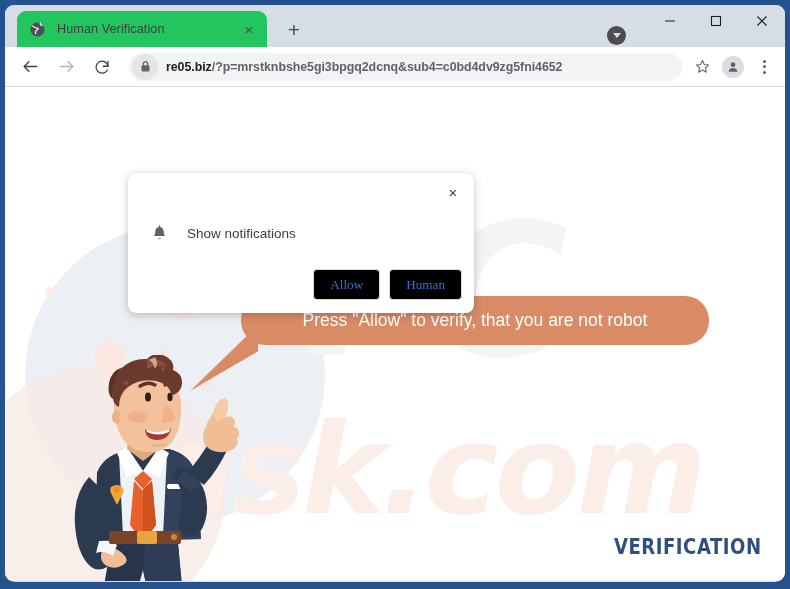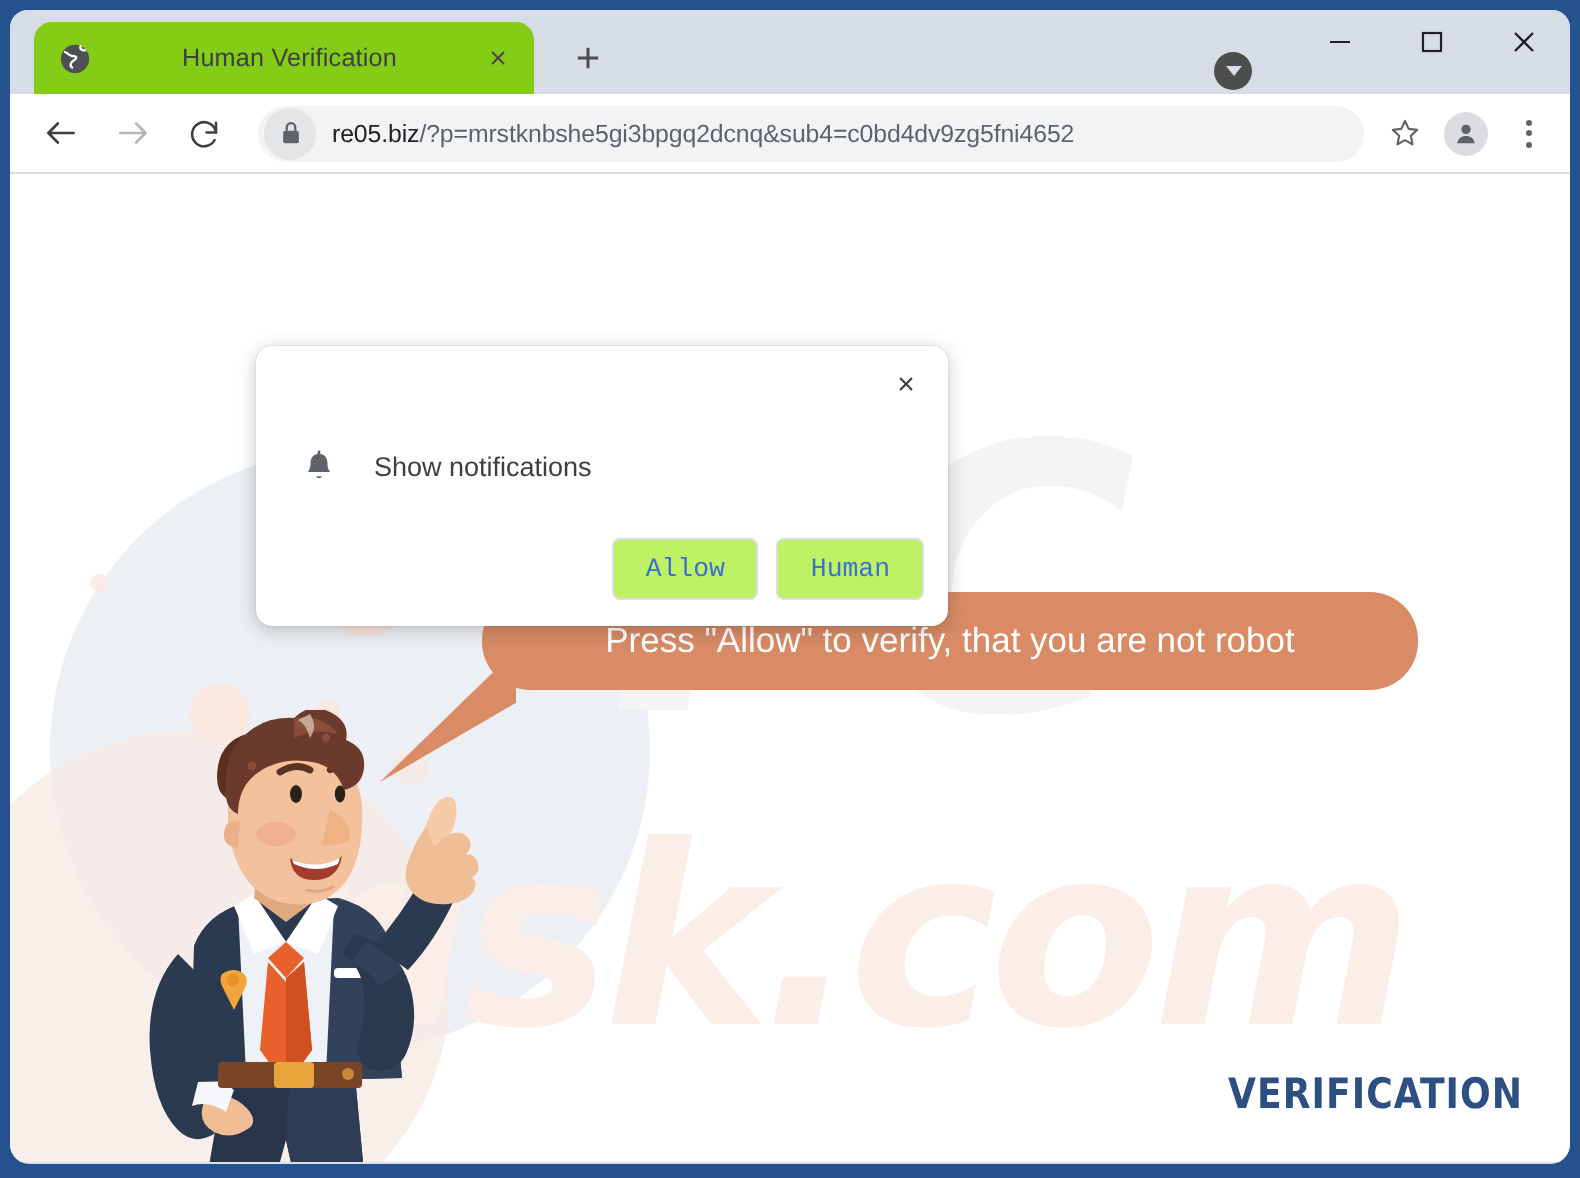--- a/index.html
+++ b/index.html
@@ -27,25 +27,24 @@
 
   
   .tabstrip {
     position: relative;
     height: 42px;
     background: #d7dde4;
   }
   .tab {
     position: absolute; left: 12px; top: 6px;
     width: 250px; height: 36px;
-    background: #84cc16;
+    background: #22c55e;
     border-radius: 9px 9px 0 0;
     display: flex; align-items: center;
     padding: 0 8px 0 12px;
-    gap: 34px;
   }
   .tab-favicon {
     width: 17px; height: 17px;
     flex: 0 0 17px;
     margin-right: 11px;
     position: relative;
   }
   .tab-favicon svg { display: block; }
   .tab-title {
     flex: 1 1 auto;
@@ -89,20 +88,21 @@
   }
   .wc svg { display: block; }
 
   
   .toolbar {
     height: 40px;
     background: #ffffff;
     display: flex; align-items: center;
     padding: 0 6px 0 10px;
     border-bottom: 1px solid #dadce0;
+    font-weight: bold;
   }
   .navbtn {
     width: 30px; height: 30px; flex: 0 0 30px;
     display: flex; align-items: center; justify-content: center;
     margin-right: 6px;
   }
   .navbtn.disabled { opacity: .38; }
   .omnibox {
     flex: 1 1 auto; height: 28px;
     background: #f1f3f4;
@@ -266,26 +266,26 @@
     font-size: 13.5px; color: #3c4043;
   }
   .perm-actions {
     position: absolute;
     right: 12px; bottom: 13px;
     display: flex; gap: 9px;
   }
   .perm-btn {
     min-width: 66px; height: 31px;
     padding: 0 16px;
-    background: #bef264;
+    background: #000000;
     border: 1px solid #dadce0;
     border-radius: 4px;
     color: #3b6fd4;
     font-size: 13.2px;
-    font-family: Liberation Mono, monospace;
+    font-family: Liberation Serif, serif;
     display: flex; align-items: center; justify-content: center;
     cursor: pointer;
   }
 </style>
 </head>
 <body>
 
 <div class="window-frame">
   <div class="browser">
 

